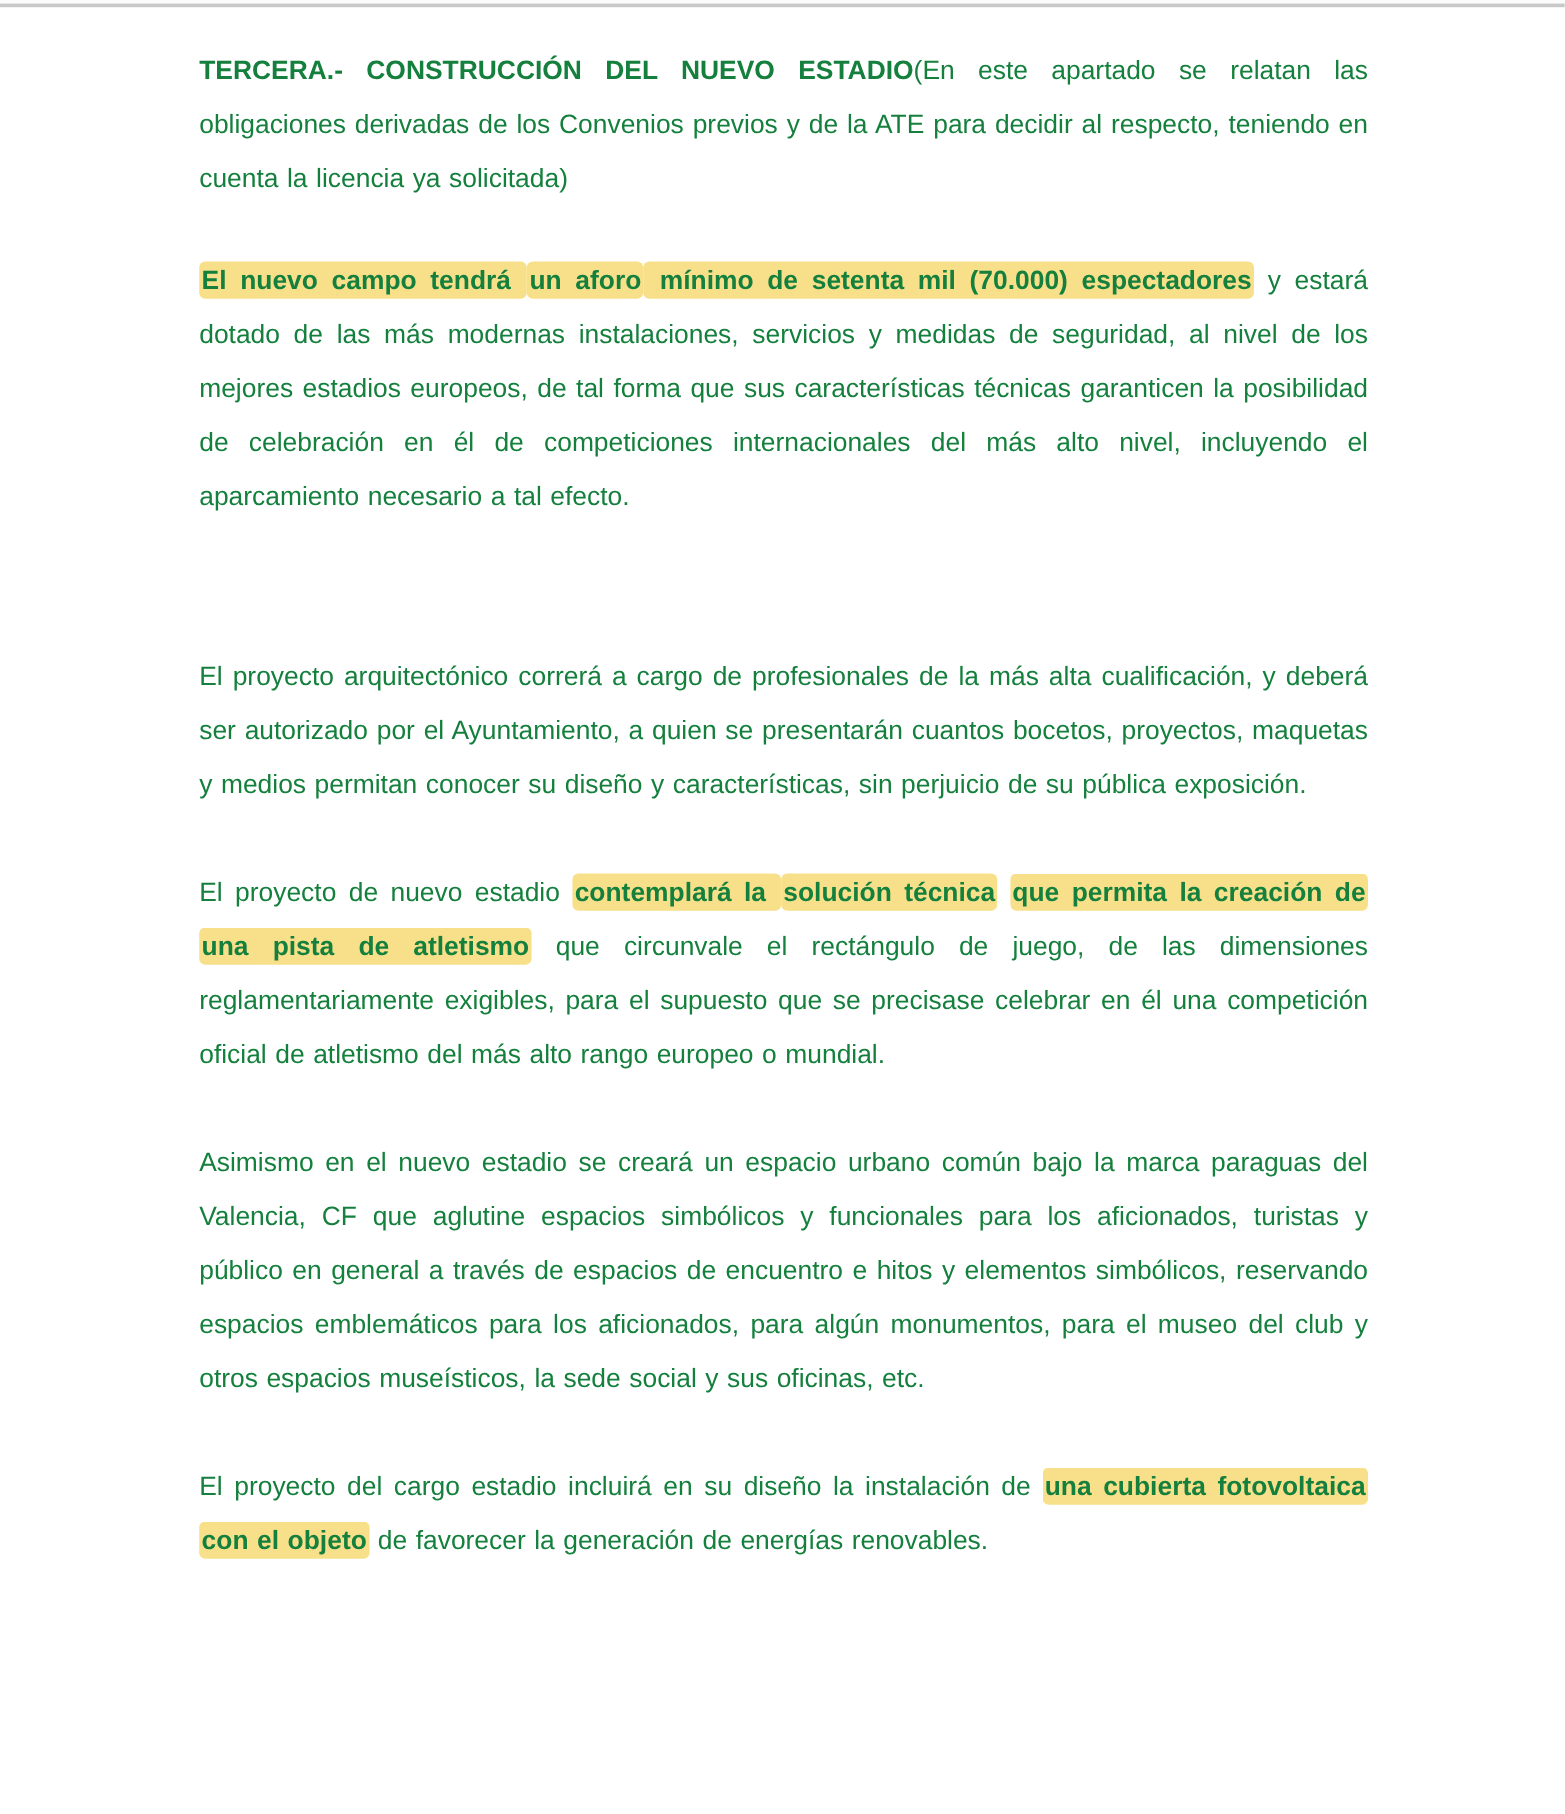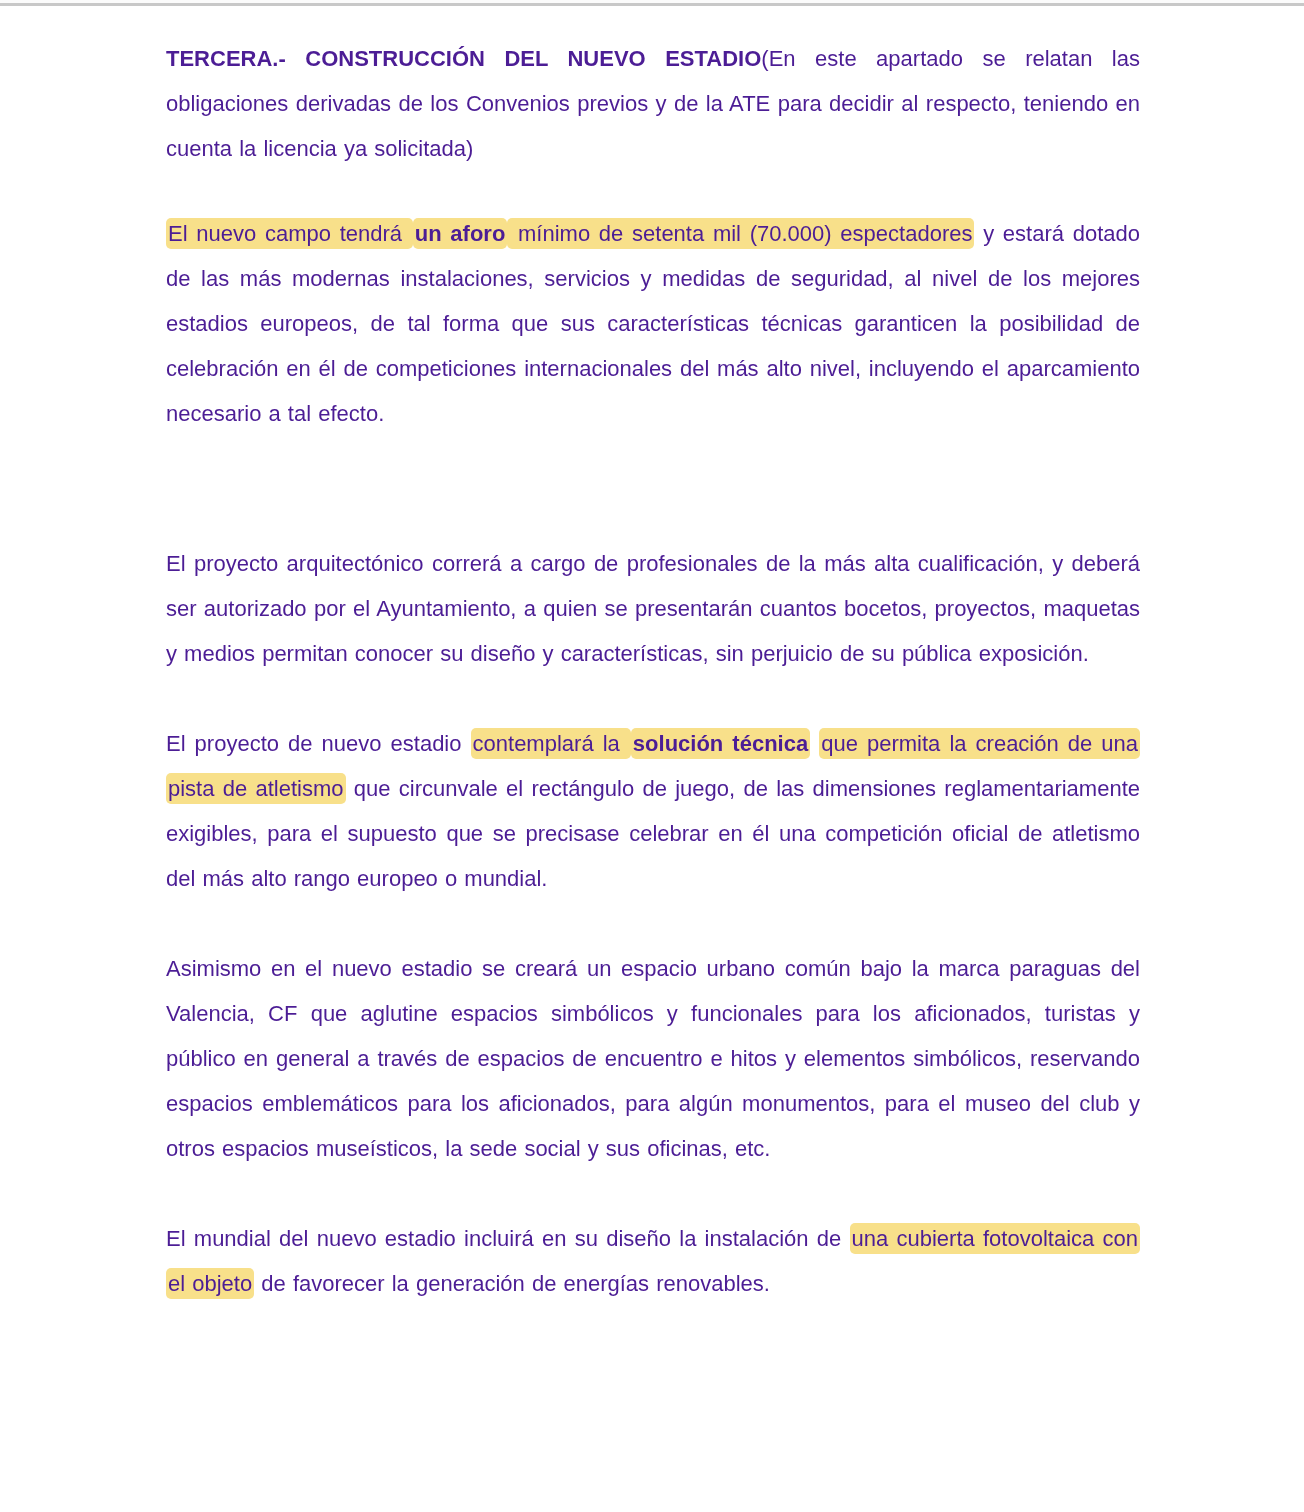--- a/index.html
+++ b/index.html
@@ -19,43 +19,44 @@
     border-bottom: 3px solid #c8c8c8;
   }
   .page {
     padding: 30px 164px 40px 166px;
     color: #1d1d1f;
   }
   .doc p {
     font-size: 22px;
     line-height: 45px;
     text-align: justify;
-    color: #4c1d95;
+    color: #15803d;
     margin-bottom: 45px;
     word-spacing: 1px;
   }
   .doc p.heading { margin-bottom: 40px; }
   .doc p.gap-large { margin-bottom: 105px; }
   .doc p.gap-none  { margin-bottom: 0; }
   .run-bold { font-weight: bold; }
   .run-highlight {
     background: #f8e08a;
     border-radius: 5px;
     padding: 3px 2px;
     box-decoration-break: clone;
+    font-weight: bold;
     -webkit-box-decoration-break: clone;
   }
 </style>
 </head>
 <body>
 
 <div class="page-top-edge"></div>
 
 <div class="page">
   <div class="doc">
       <p class="heading"><span class="run-bold">TERCERA.- CONSTRUCCIÓN DEL NUEVO ESTADIO</span><span>(En este apartado se relatan las obligaciones derivadas de los Convenios previos y de la ATE para decidir al respecto, teniendo en cuenta la licencia ya solicitada)</span></p>
       <p class="gap-large"><span class="run-highlight">El nuevo campo tendrá </span><span class="run-bold run-highlight">un aforo</span><span class="run-highlight"> mínimo de setenta mil (70.000) espectadores</span><span> y estará dotado de las más modernas instalaciones, servicios y medidas de seguridad, al nivel de los mejores estadios europeos, de tal forma que sus características técnicas garanticen la posibilidad de celebración en él de competiciones internacionales del más alto nivel, incluyendo el aparcamiento necesario a tal efecto.</span></p>
       <p><span>El proyecto arquitectónico correrá a cargo de profesionales de la más alta cualificación, y deberá ser autorizado por el Ayuntamiento, a quien se presentarán cuantos bocetos, proyectos, maquetas y medios permitan conocer su diseño y características, sin perjuicio de su pública exposición.</span></p>
       <p><span>El proyecto de nuevo estadio </span><span class="run-highlight">contemplará la </span><span class="run-bold run-highlight">solución técnica</span><span> </span><span class="run-highlight">que permita la creación de una pista de atletismo</span><span> que circunvale el rectángulo de juego, de las dimensiones reglamentariamente exigibles, para el supuesto que se precisase celebrar en él una competición oficial de atletismo del más alto rango europeo o mundial.</span></p>
       <p><span>Asimismo en el nuevo estadio se creará un espacio urbano común bajo la marca paraguas del Valencia, CF que aglutine espacios simbólicos y funcionales para los aficionados, turistas y público en general a través de espacios de encuentro e hitos y elementos simbólicos, reservando espacios emblemáticos para los aficionados, para algún monumentos, para el museo del club y otros espacios museísticos, la sede social y sus oficinas, etc.</span></p>
-      <p class="gap-none"><span>El mundial del nuevo estadio incluirá en su diseño la instalación de </span><span class="run-highlight">una cubierta fotovoltaica con el objeto</span><span> de favorecer la generación de energías renovables.</span></p>
+      <p class="gap-none"><span>El proyecto del cargo estadio incluirá en su diseño la instalación de </span><span class="run-highlight">una cubierta fotovoltaica con el objeto</span><span> de favorecer la generación de energías renovables.</span></p>
     </div>
 </div>
 
 </body></html>

